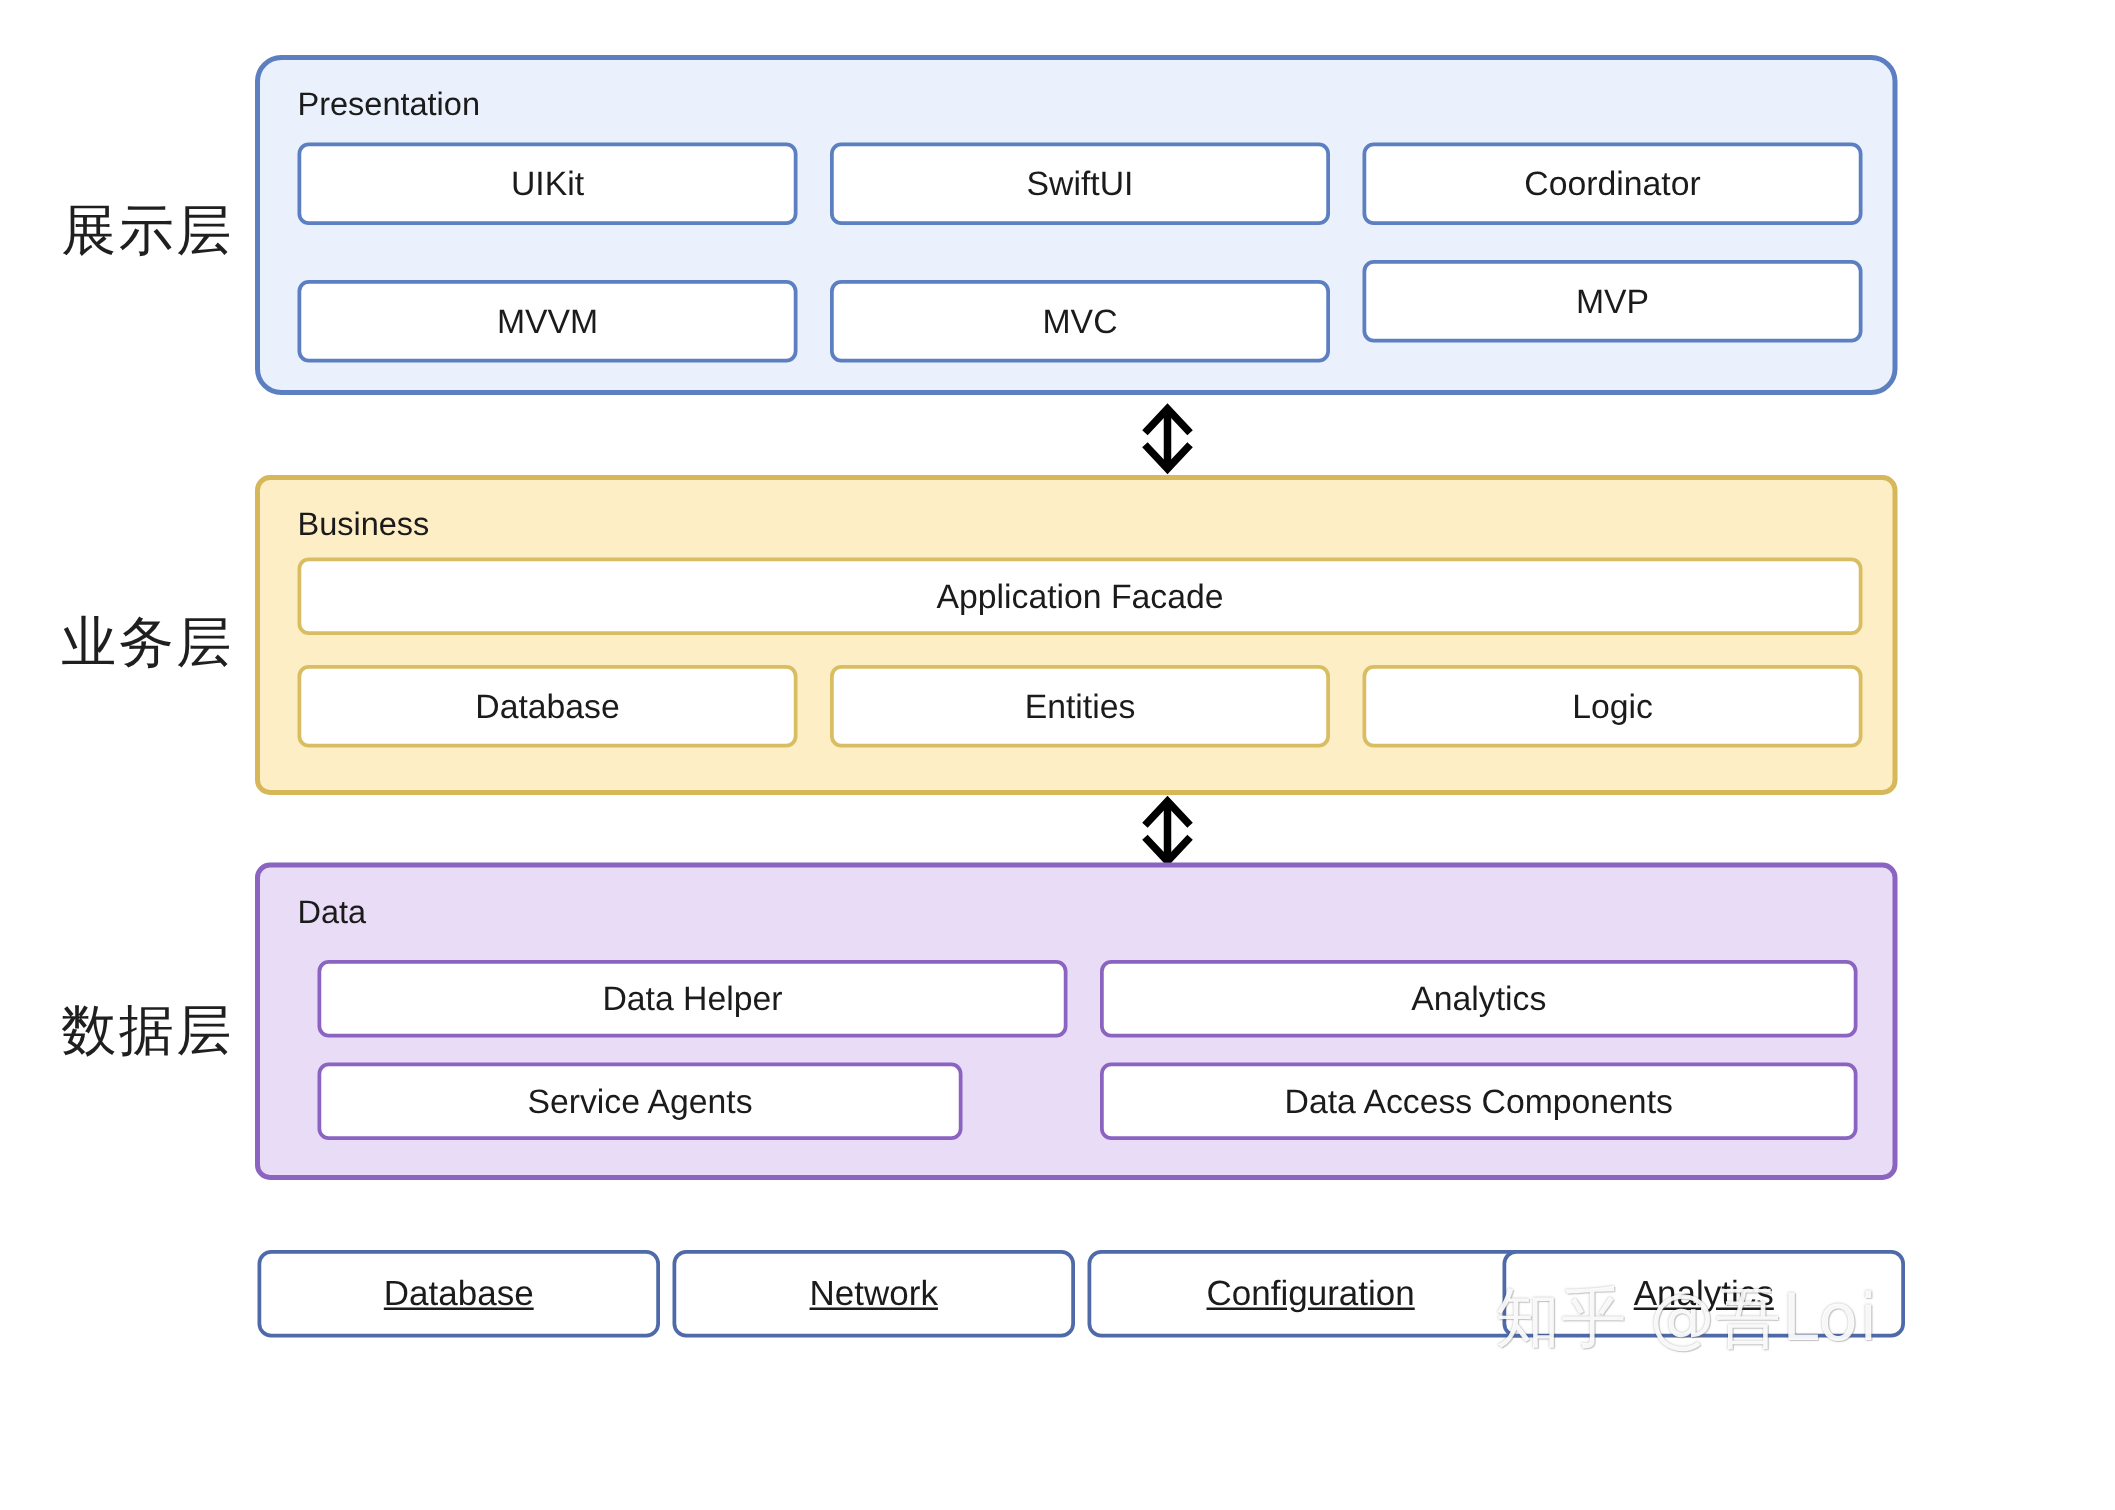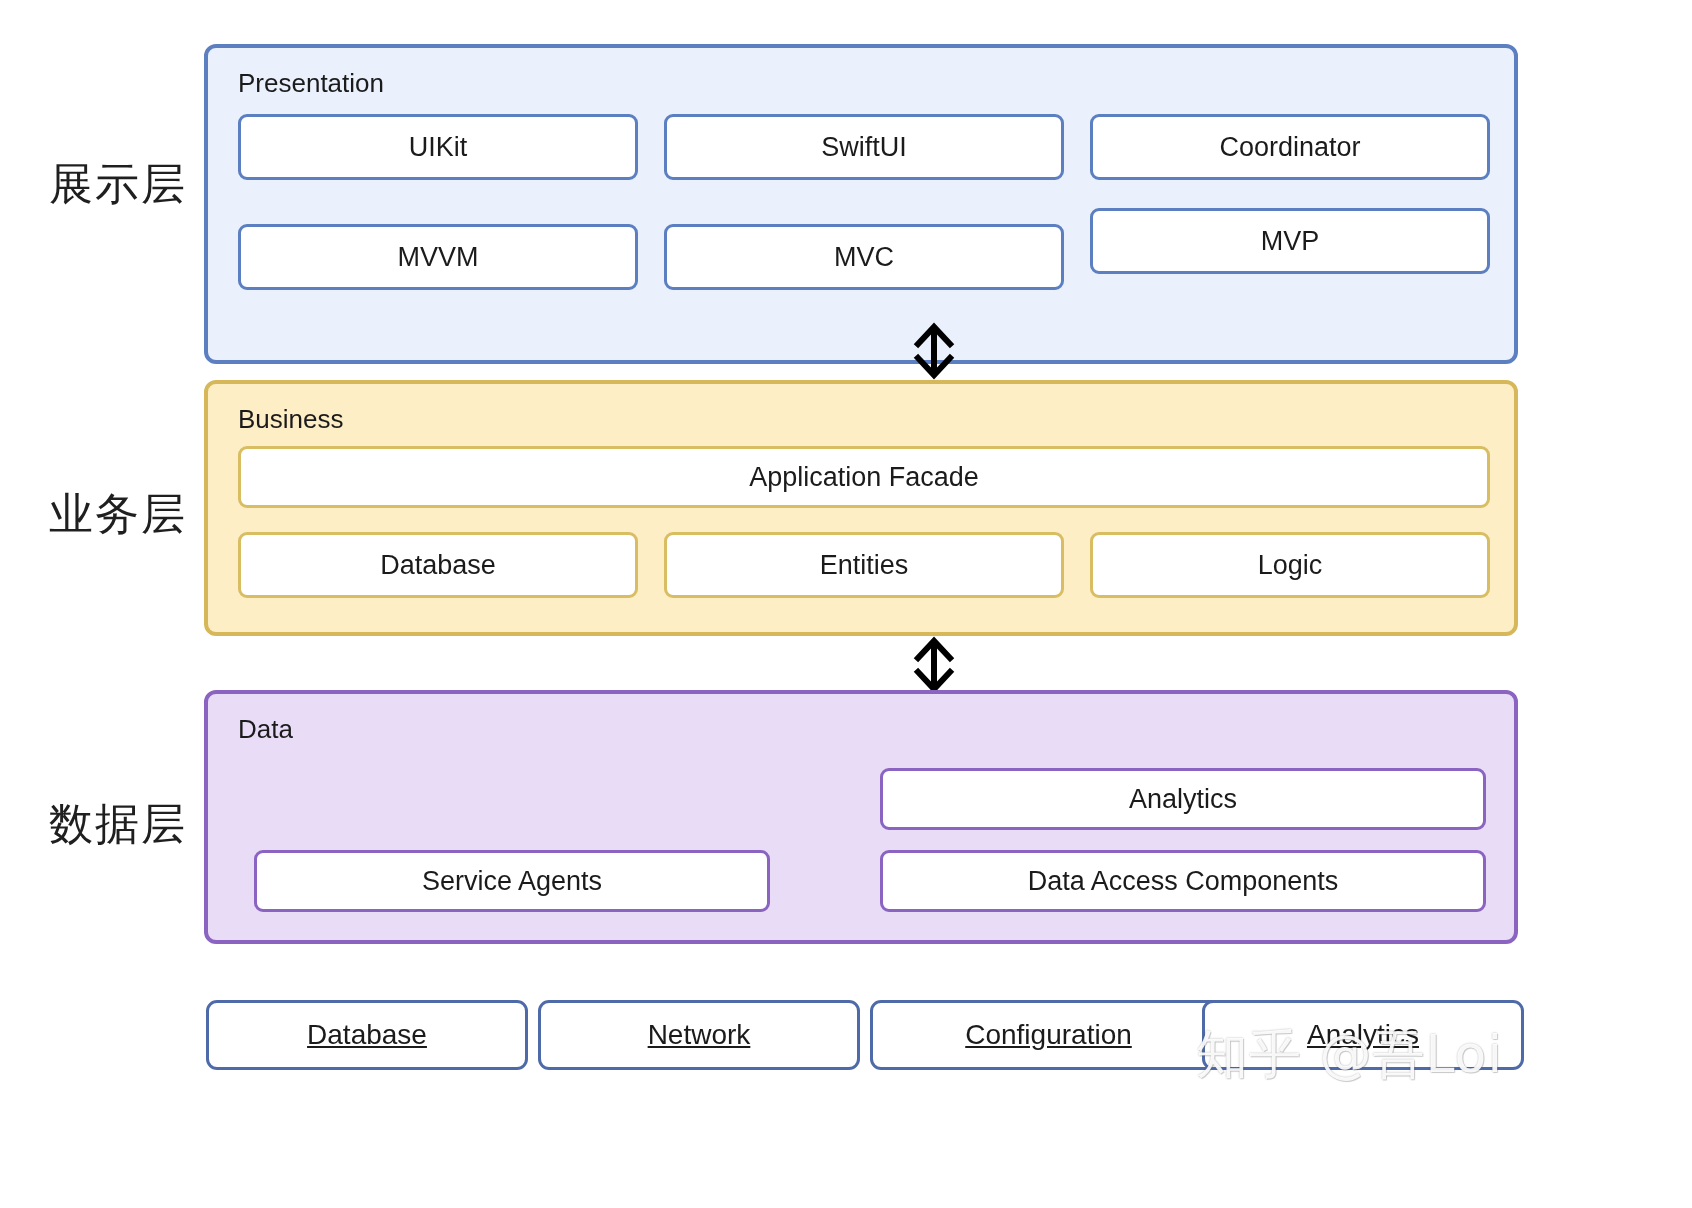--- a/index.html
+++ b/index.html
@@ -51,23 +51,24 @@
   .layer-title {
     position: absolute;
     font-size: 26px;
     line-height: 1;
     color: #1b1b1b;
     white-space: nowrap;
   }
 
   #layer-presentation {
     left: 204px; top: 44px;
-    width: 1314px; height: 320px;
+    width: 1314px; height: 272px;
     background: #eaf0fc;
     border-color: #5b7fc0;
+    border-radius: 21px;
   }
   #layer-business {
     left: 204px; top: 380px;
     width: 1314px; height: 256px;
     background: #fdeec6;
     border-color: #d6b85a;
   }
   #layer-data {
     left: 204px; top: 690px;
     width: 1314px; height: 254px;
@@ -179,20 +180,21 @@
         <line x1="28" y1="8" x2="28" y2="50"></line>
         <polyline points="12,22 28,5 44,22"></polyline>
         <polyline points="12,36 28,53 44,36"></polyline>
       </g>
     </svg>
   </div>
 
   <div class="layer" id="layer-data">
     <div class="layer-title" style="left:30px; top:22px;">Data</div>
 
+    <div class="item purple" style="left:46px;  top:74px;  width:600px; height:62px;">Data Helper</div>
     <div class="item purple" style="left:672px; top:74px;  width:606px; height:62px;">Analytics</div>
 
     <div class="item purple" style="left:46px;  top:156px; width:516px; height:62px;">Service Agents</div>
     <div class="item purple" style="left:672px; top:156px; width:606px; height:62px;">Data Access Components</div>
   </div>
 
   <div class="foundation" style="left:206px;  top:1000px; width:322px; height:70px;">Database</div>
   <div class="foundation" style="left:538px;  top:1000px; width:322px; height:70px;">Network</div>
   <div class="foundation" style="left:870px;  top:1000px; width:357px; height:70px;">Configuration</div>
   <div class="foundation" style="left:1202px; top:1000px; width:322px; height:70px;">Analytics</div>

